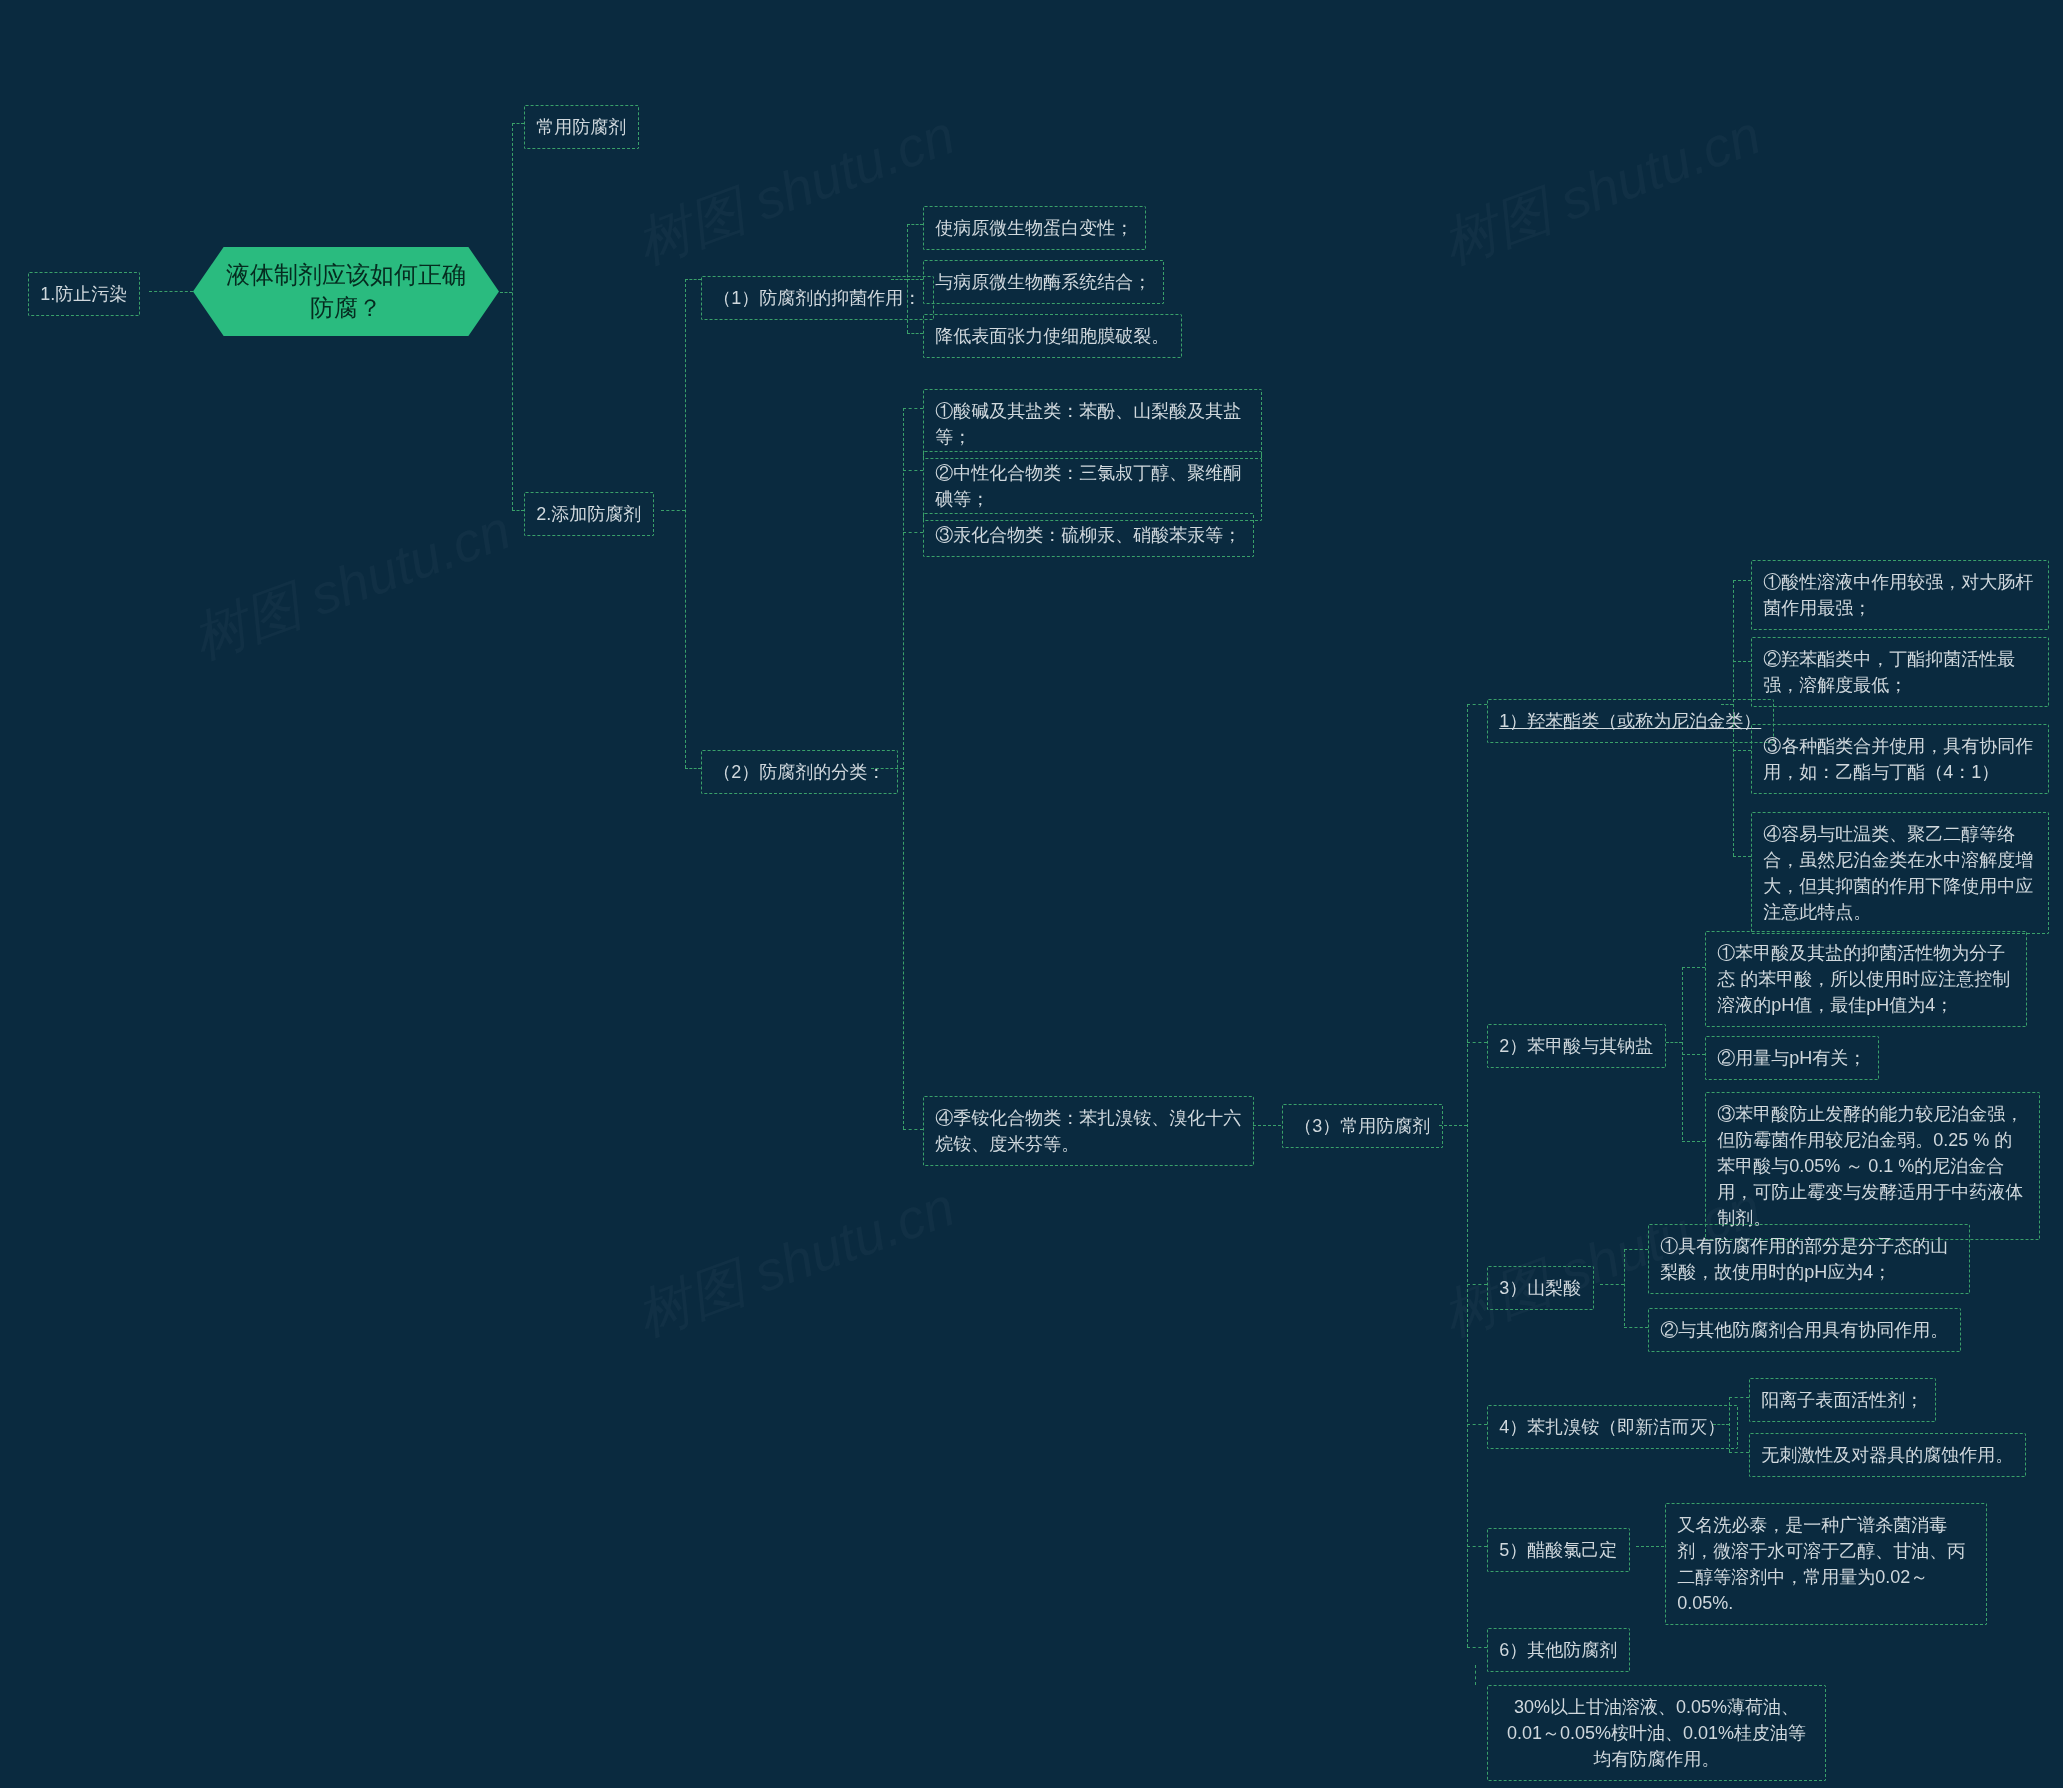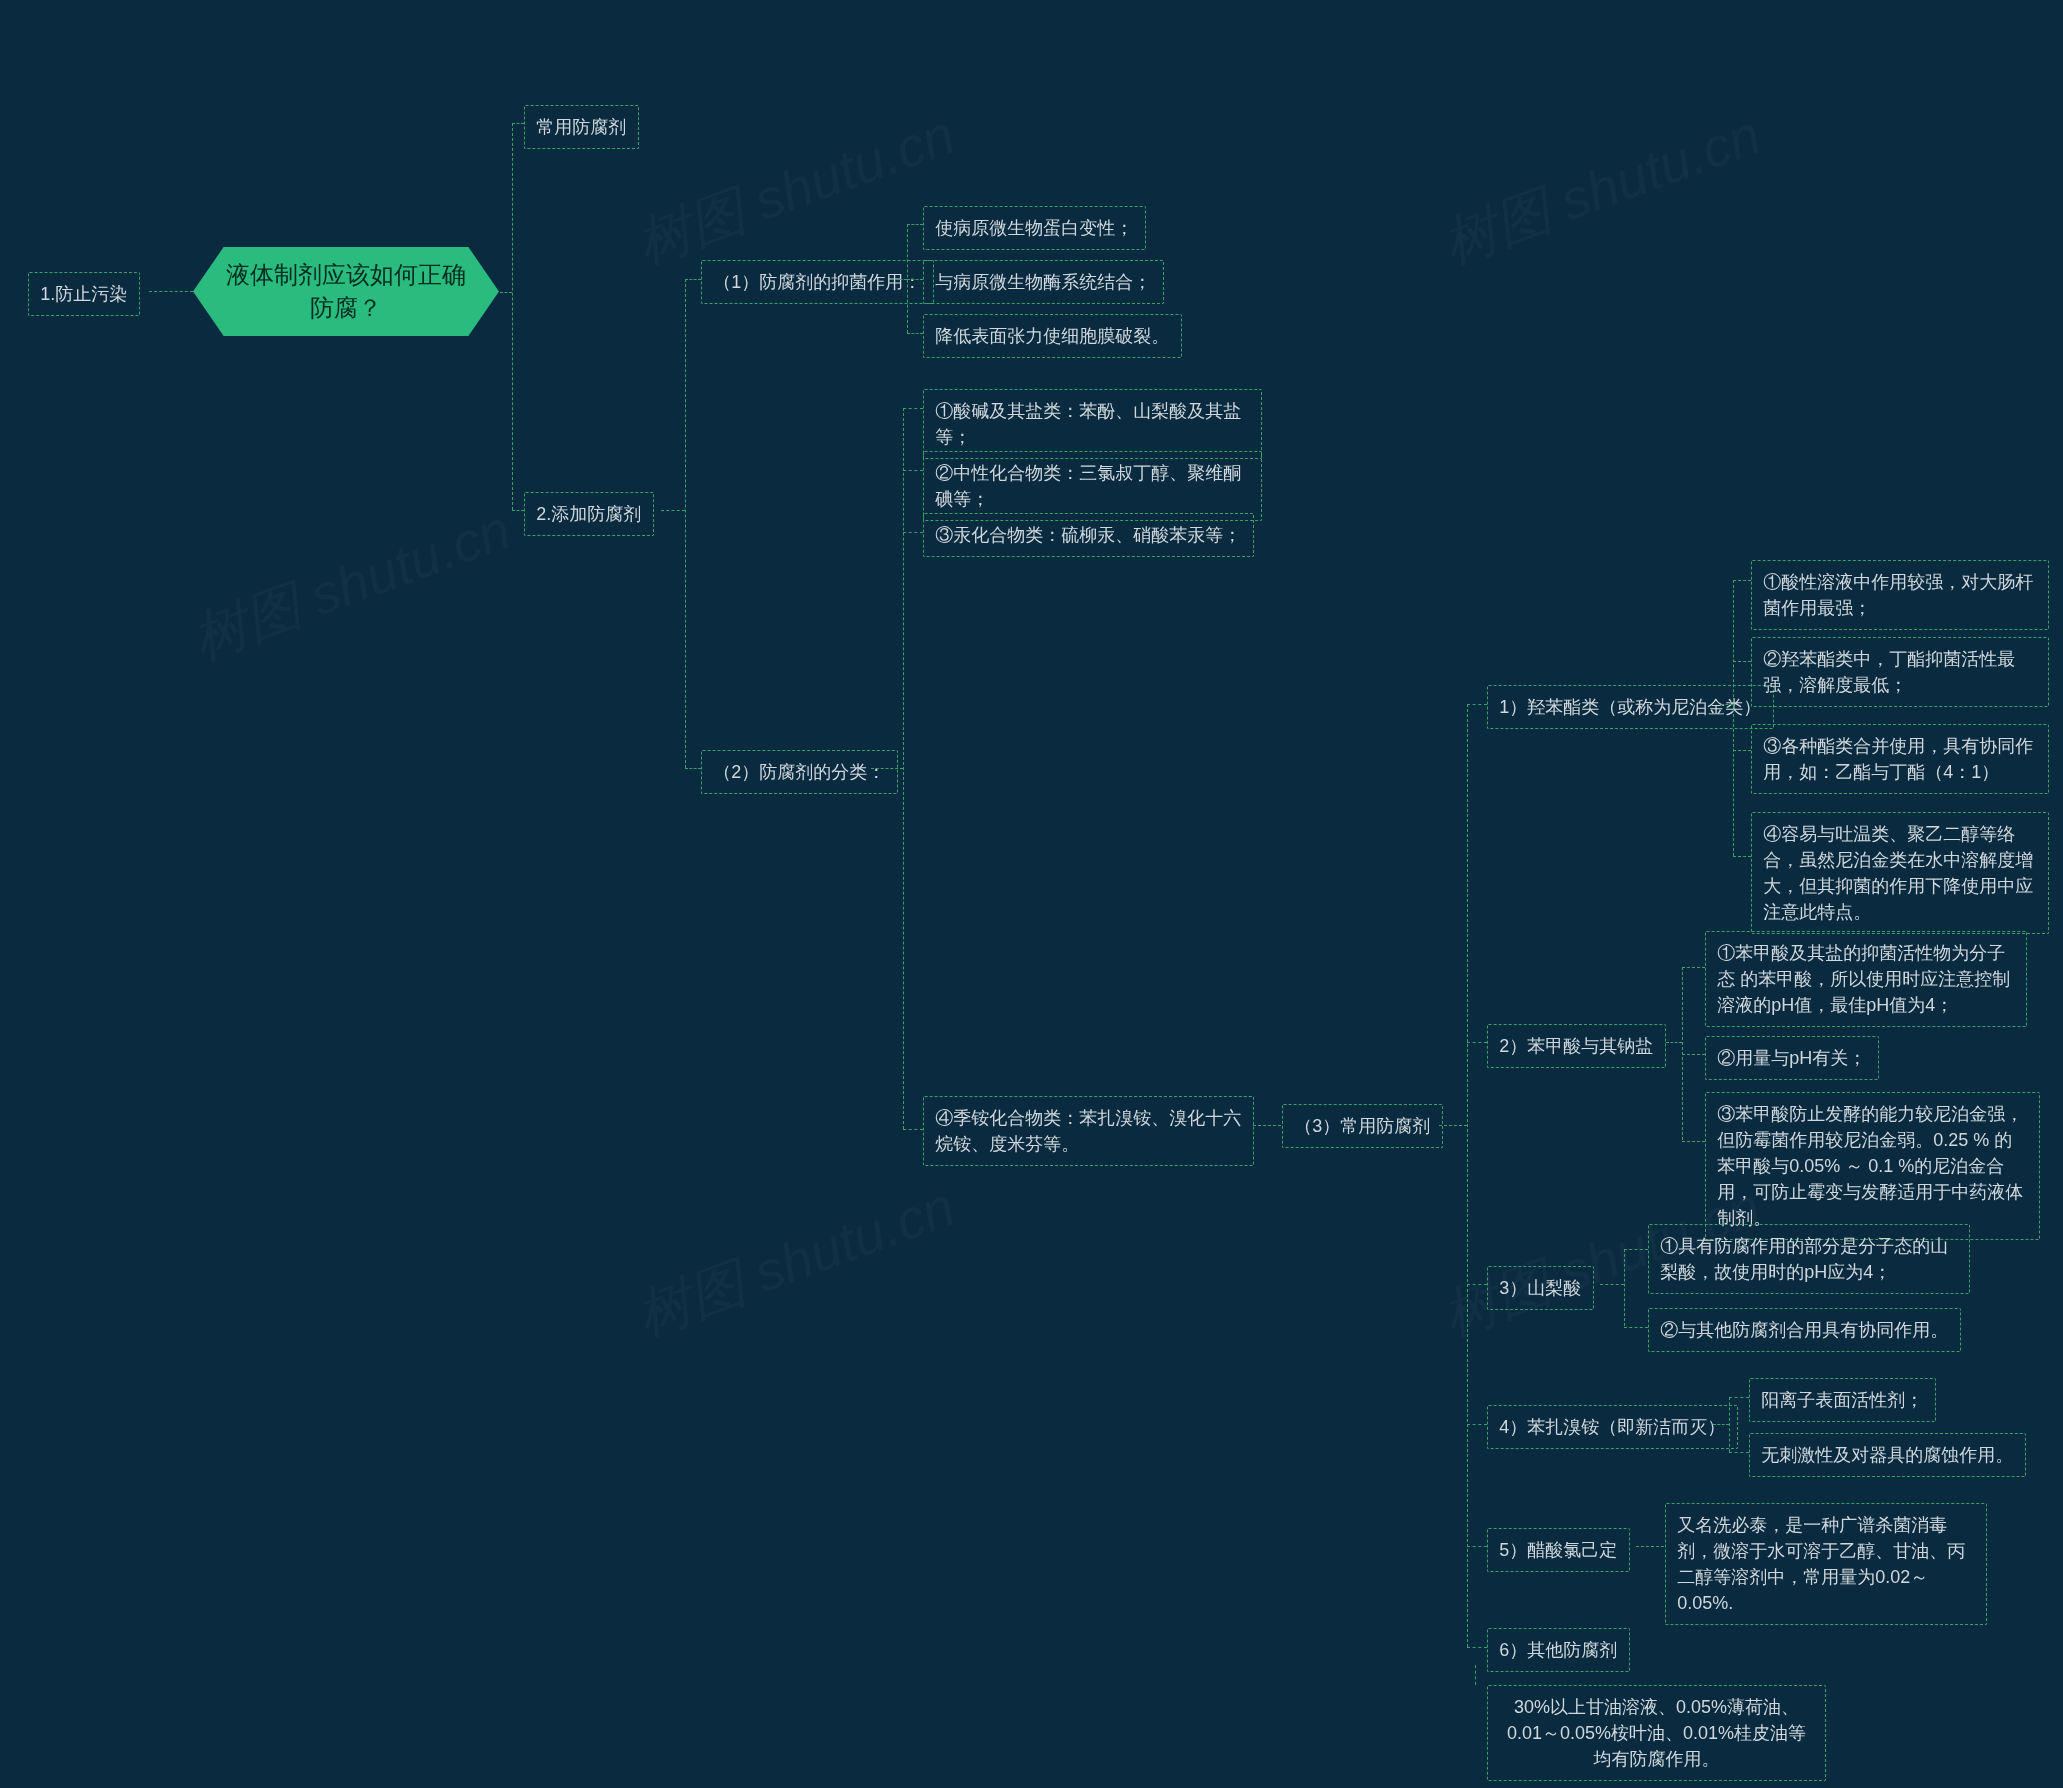--- a/index.html
+++ b/index.html
@@ -82,21 +82,21 @@
   </div>
 
   <div class="node" style="left:524px; top:105px;">
     <span>常用防腐剂</span>
   </div>
 
   <div class="node" style="left:524px; top:492px;">
     <span>2.添加防腐剂</span>
   </div>
 
-  <div class="node" style="left:701px; top:260px;">
+  <div class="node" style="left:701px; top:276px;">
     <span>（1）防腐剂的抑菌作用：</span>
   </div>
   <div class="node" style="left:923px; top:206px;">
     <span>使病原微生物蛋白变性；</span>
   </div>
   <div class="node" style="left:923px; top:260px;">
     <span>与病原微生物酶系统结合；</span>
   </div>
   <div class="node" style="left:923px; top:314px;">
     <span>降低表面张力使细胞膜破裂。</span>
@@ -115,21 +115,21 @@
     <span>③汞化合物类：硫柳汞、硝酸苯汞等；</span>
   </div>
   <div class="node" style="left:923px; top:1096px; max-width:331px;">
     <span>④季铵化合物类：苯扎溴铵、溴化十六烷铵、度米芬等。</span>
   </div>
 
   <div class="node" style="left:1282px; top:1104px;">
     <span>（3）常用防腐剂</span>
   </div>
 
-  <div class="node" style="left:1487px; top:685px;">
+  <div class="node" style="left:1487px; top:699px;text-decoration:underline;">
     <span>1）羟苯酯类（或称为尼泊金类）</span>
   </div>
   <div class="node" style="left:1751px; top:560px; max-width:298px;">
     <span>①酸性溶液中作用较强，对大肠杆菌作用最强；</span>
   </div>
   <div class="node" style="left:1751px; top:637px; max-width:298px;">
     <span>②羟苯酯类中，丁酯抑菌活性最强，溶解度最低；</span>
   </div>
   <div class="node" style="left:1751px; top:724px; max-width:298px;">
     <span>③各种酯类合并使用，具有协同作用，如：乙酯与丁酯（4：1）</span>

